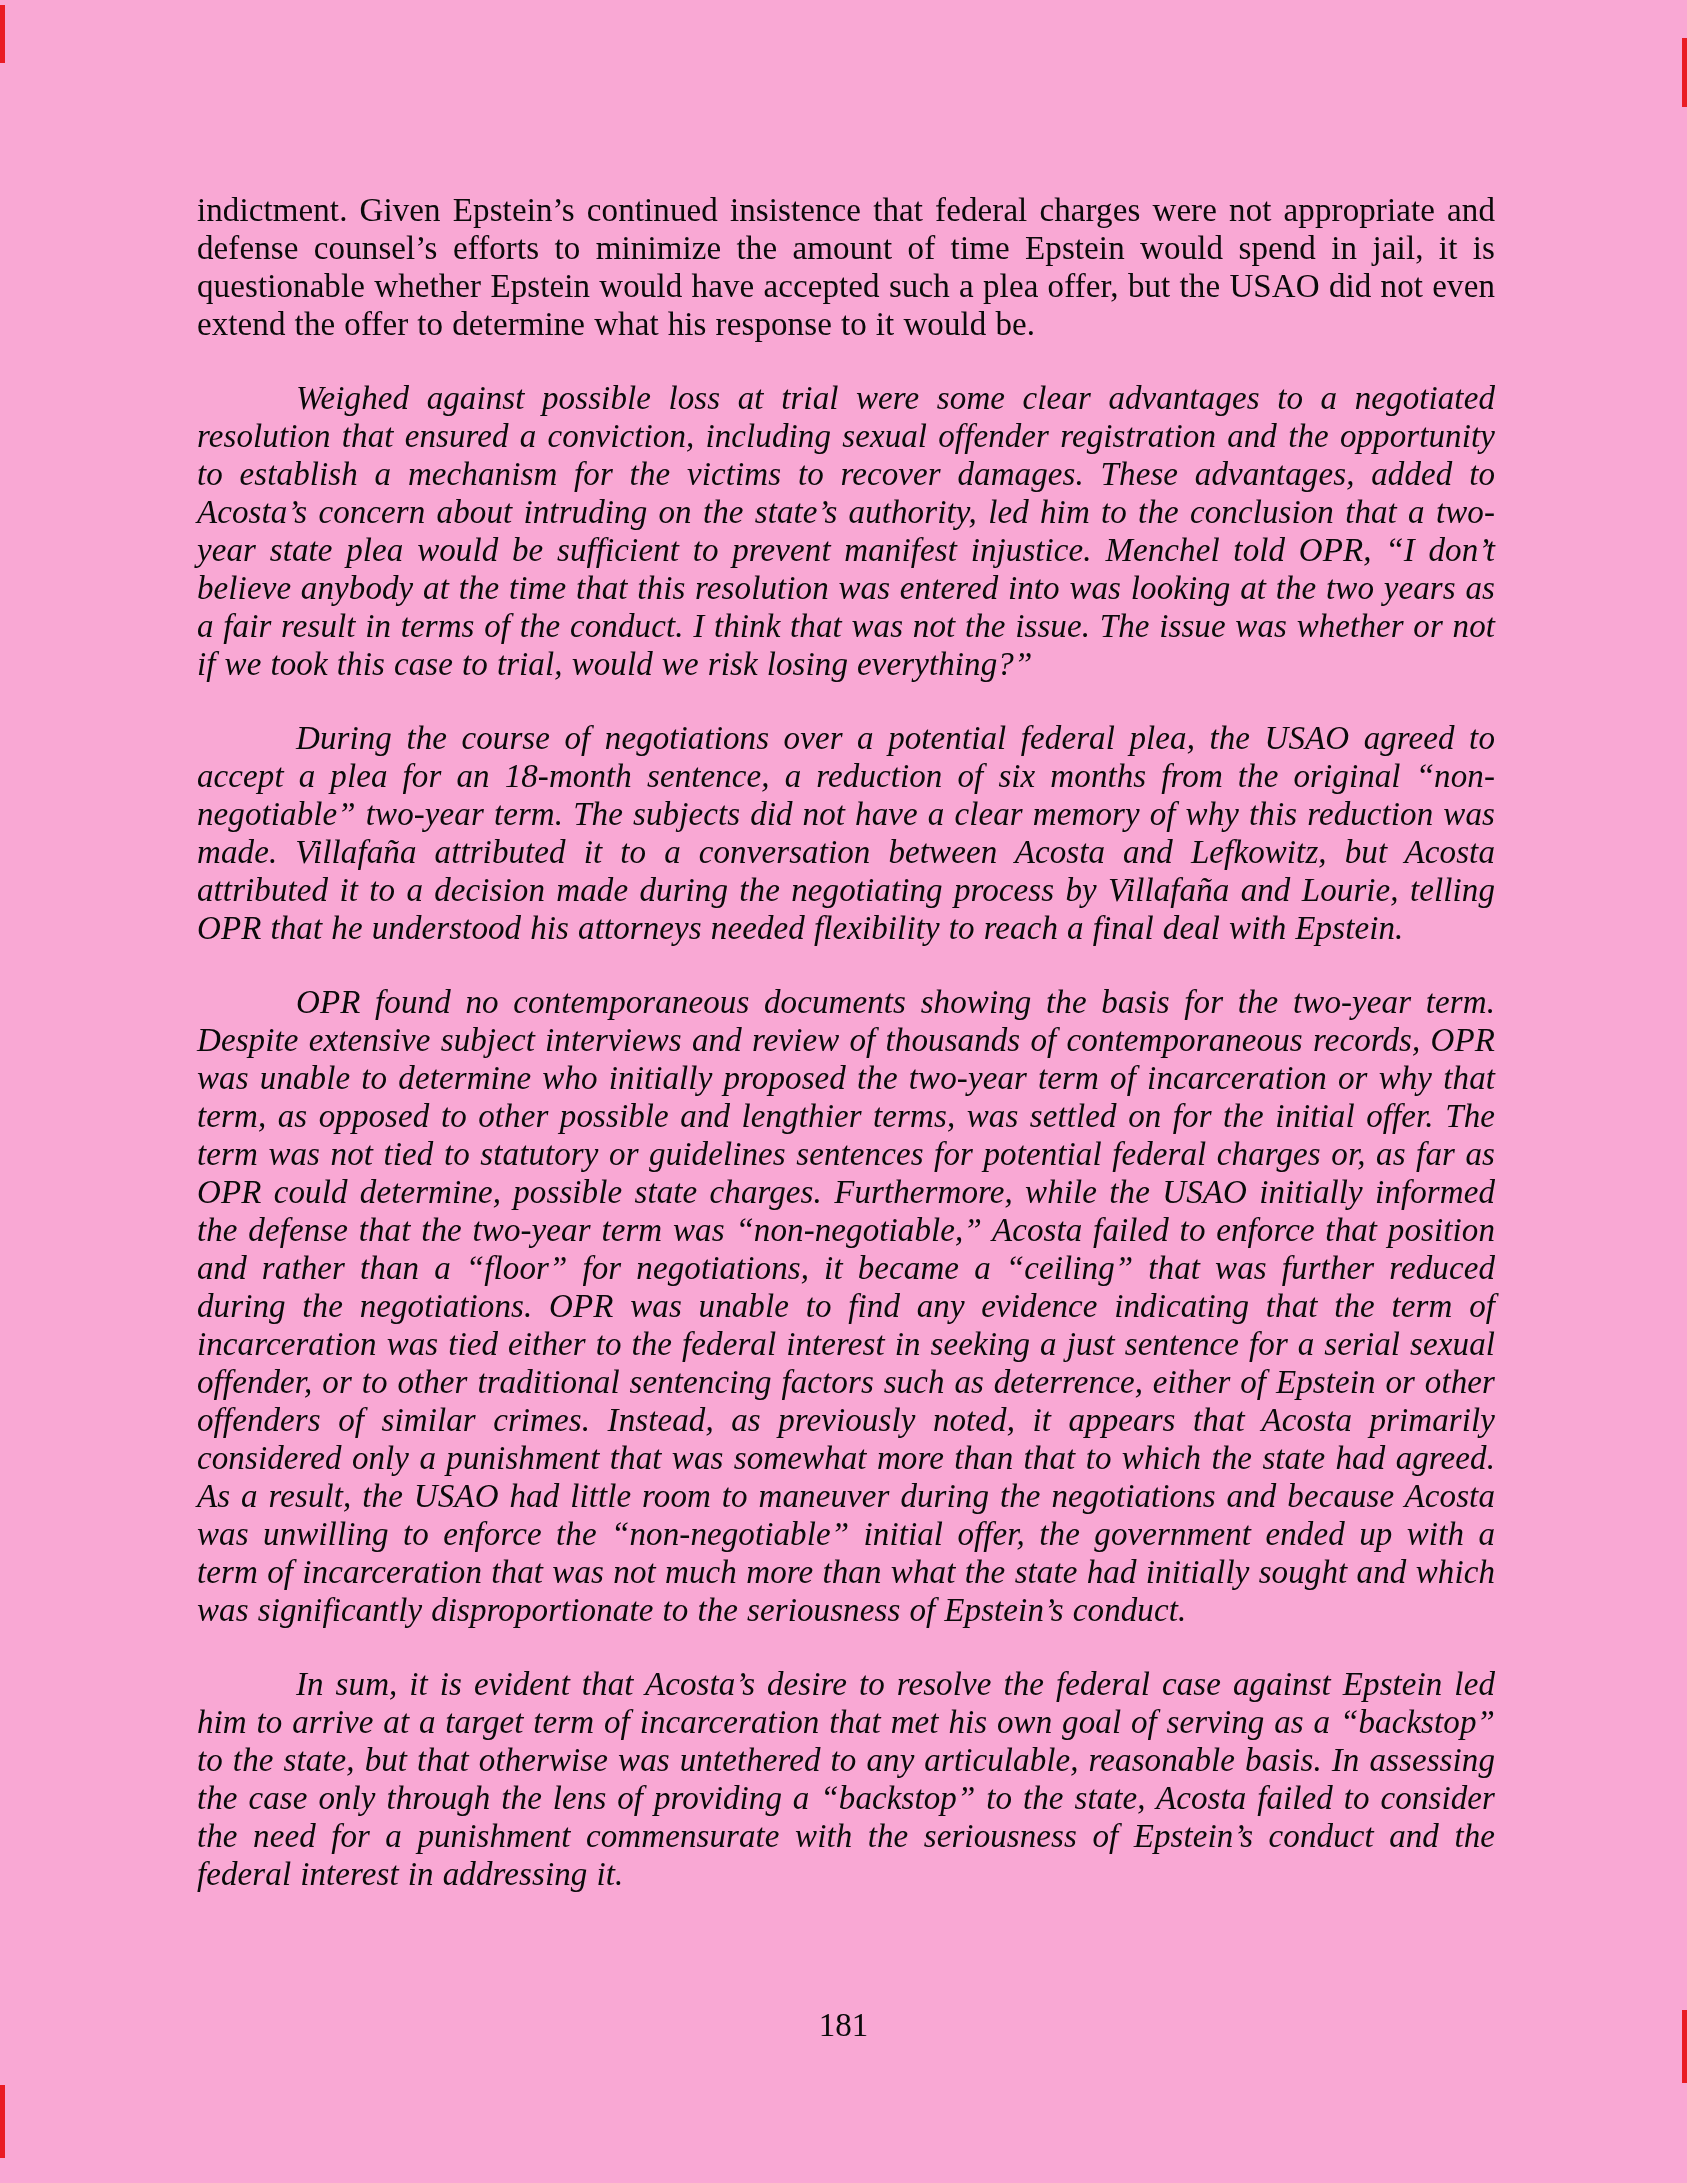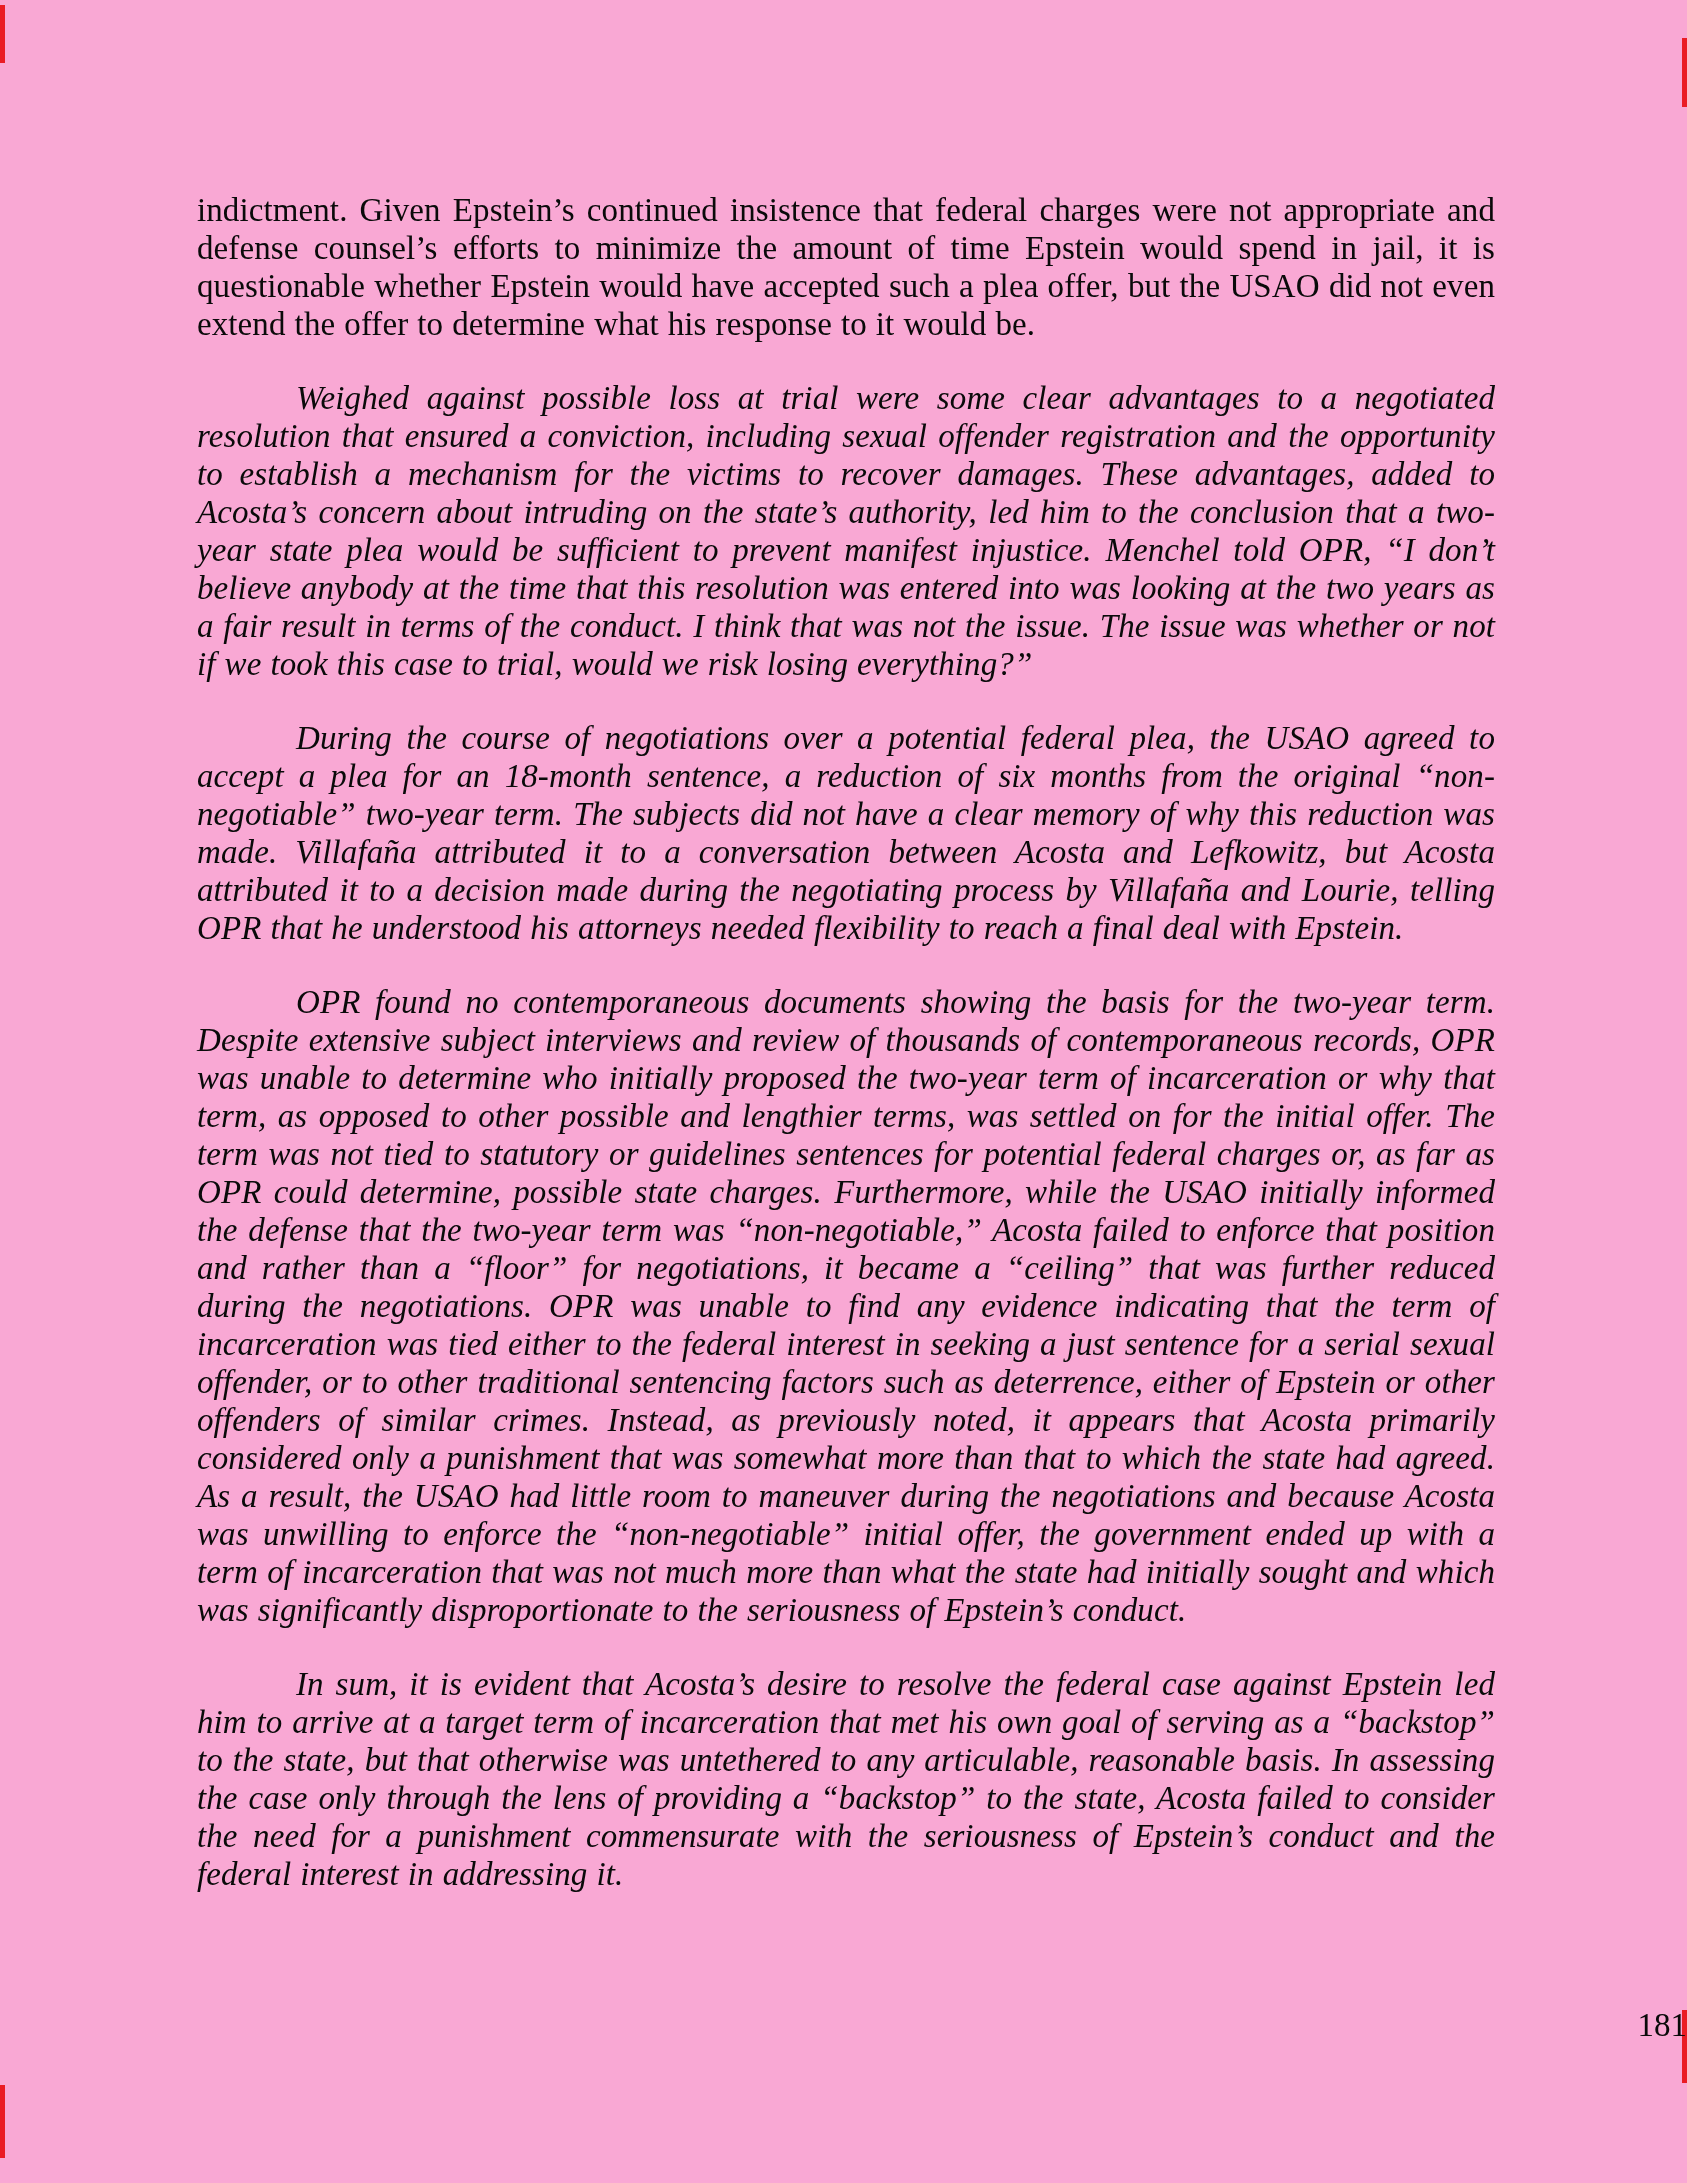--- a/index.html
+++ b/index.html
@@ -32,21 +32,21 @@
   }
   .content p.indent {
     text-indent: 99px;
     font-style: italic;
   }
   .page-number {
     position: absolute;
     top: 2006px;
     left: 0;
     width: 1687px;
-    text-align: right;
+    text-align: center;
     font-size: 33px;
     line-height: 38px;
   }
   
   .scan-mark {
     position: absolute;
     width: 4.6px;
     background: #ea1c24;
   }
   .scan-mark.tl { left: 0;      top: 5.3px;     height: 58px;  }

